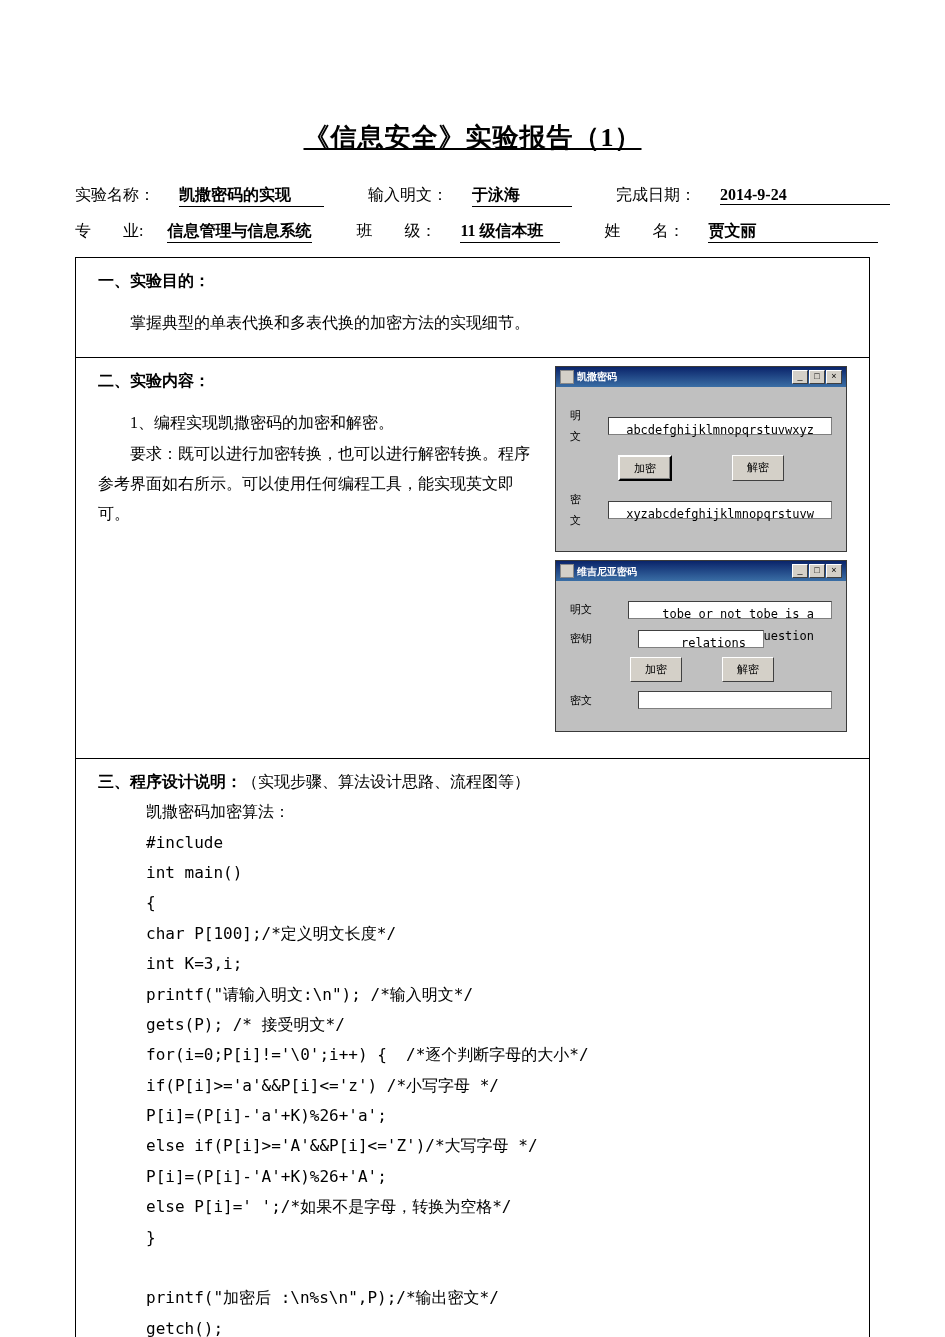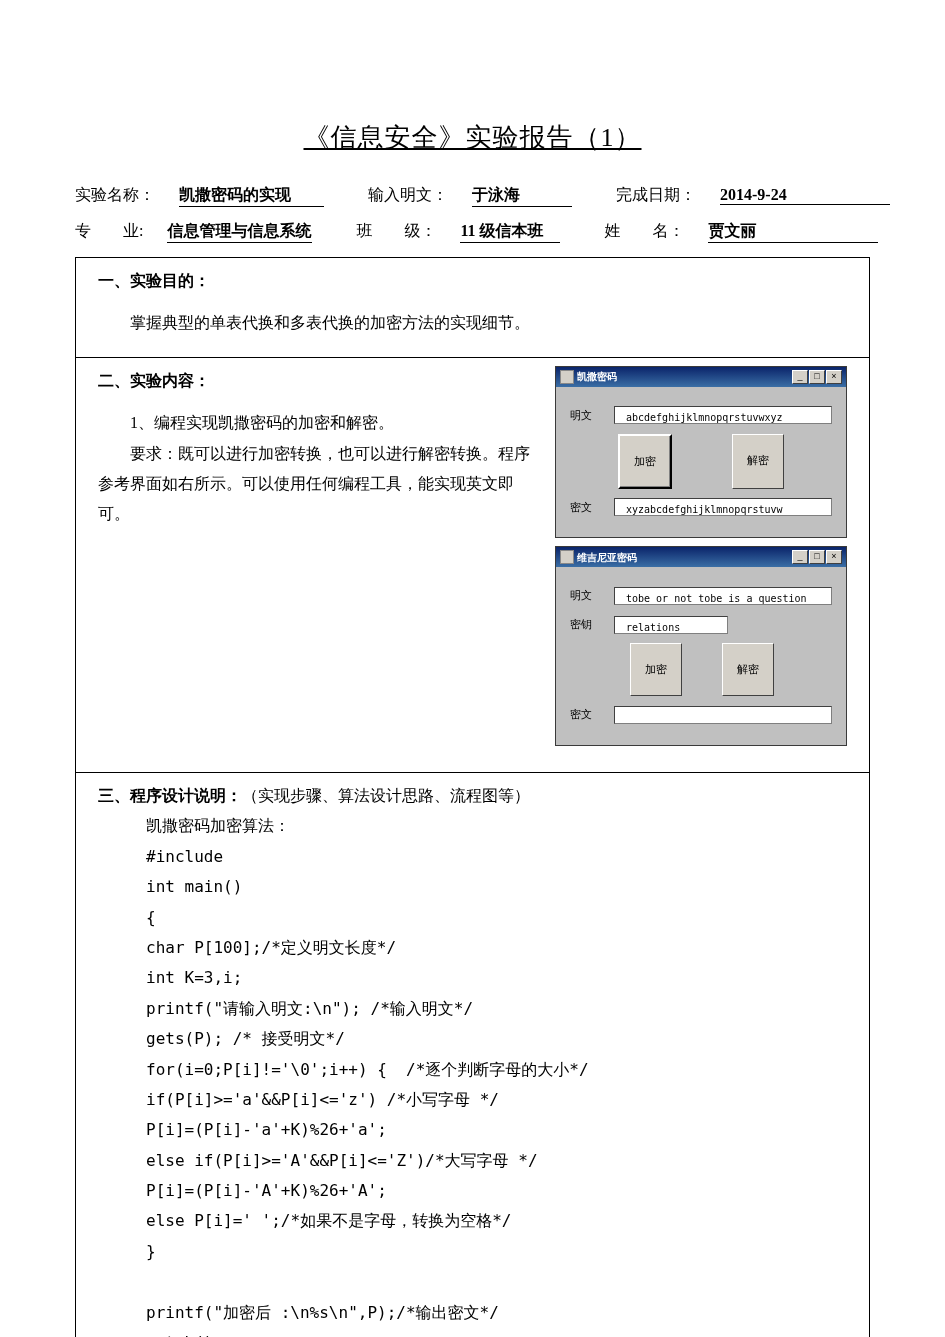--- a/index.html
+++ b/index.html
@@ -10,21 +10,21 @@
     color: #000;
     width: 945px;
   }
   .page {
     padding: 60px 75px 40px 75px;
     box-sizing: border-box;
   }
   .title {
     text-align: center;
     font-size: 26px;
-    font-weight: normal;
+    font-weight: bold;
     text-decoration: underline;
     margin: 60px 0 30px 0;
     letter-spacing: 1px;
   }
   .hdr-row {
     font-size: 16px;
     margin: 14px 0;
     display: flex;
     align-items: baseline;
     flex-wrap: nowrap;
@@ -102,49 +102,51 @@
     color:#000;
   }
   .win-body {
     background: #c0c0c0;
     padding: 10px 14px 12px 14px;
   }
   .form-row {
     display:flex;
     align-items:center;
     margin: 8px 0;
+    gap: 24px;
   }
   .form-label {
     width: 44px;
     font-size: 11px;
   }
   .form-input {
     flex-grow:1;
     background:#fff;
     border:1px solid #7f7f7f;
     border-top-color:#404040;
     border-left-color:#404040;
-    font-size:10px;
-    padding: 1px 11px;
+    font-size:12px;
+    padding: 1px 17px;
     height: 14px;
     font-family: monospace;
+    text-align: right;
   }
   .btn-row {
     display:flex;
     justify-content:flex-start;
     gap: 60px;
     margin: 8px 0 8px 48px;
   }
   .btn-row.tight { gap: 40px; margin-left: 60px; }
   .w-btn {
     background:#d4d0c8;
     border:1px solid #fff;
     border-right-color:#404040;
     border-bottom-color:#404040;
-    padding: 15px 14px;
+    padding: 1px 14px;
     font-size:11px;
   }
   .w-btn.thick { border-width:2px; border-top-color:#fff;border-left-color:#fff;border-right-color:#000;border-bottom-color:#000; box-shadow: inset -1px -1px #808080; }
   
   .code-block {
     font-family: SimSun, monospace;
     font-size: 16px;
     line-height: 1.9;
     white-space: pre;
     margin-left: 3em;

